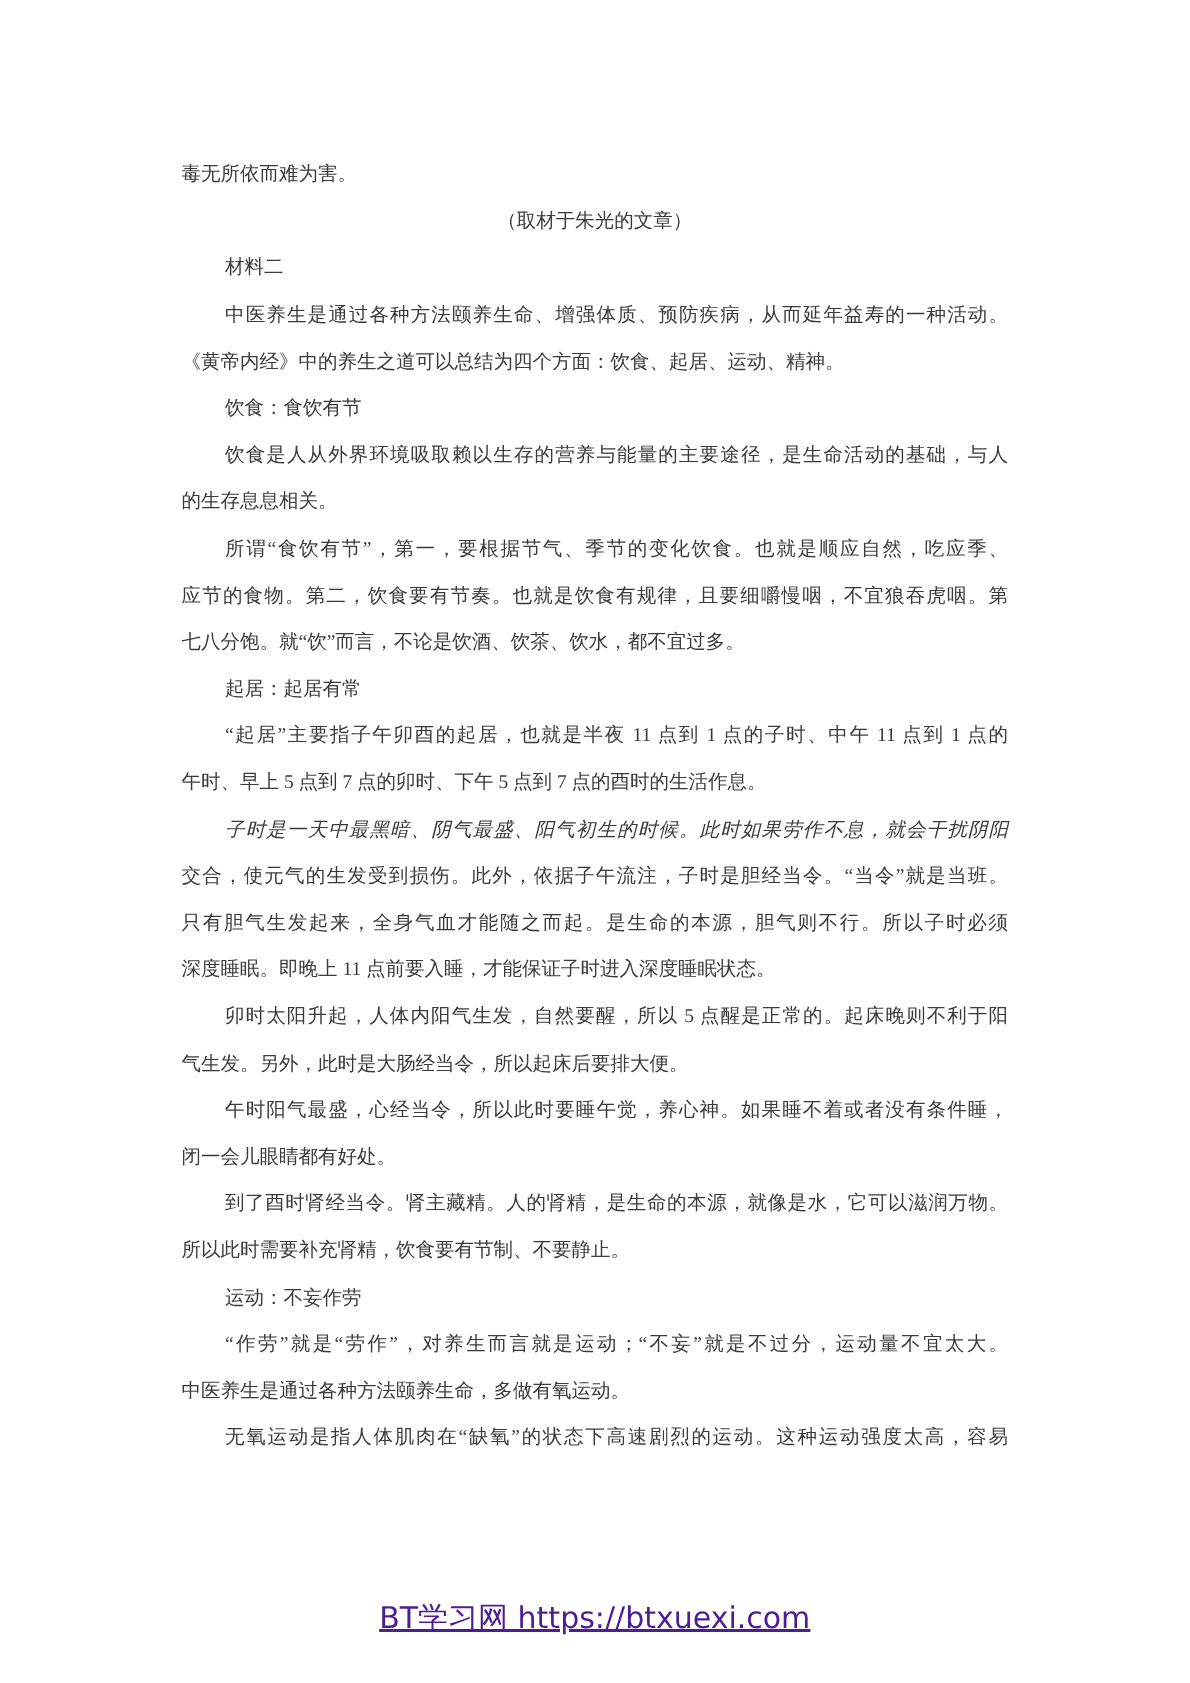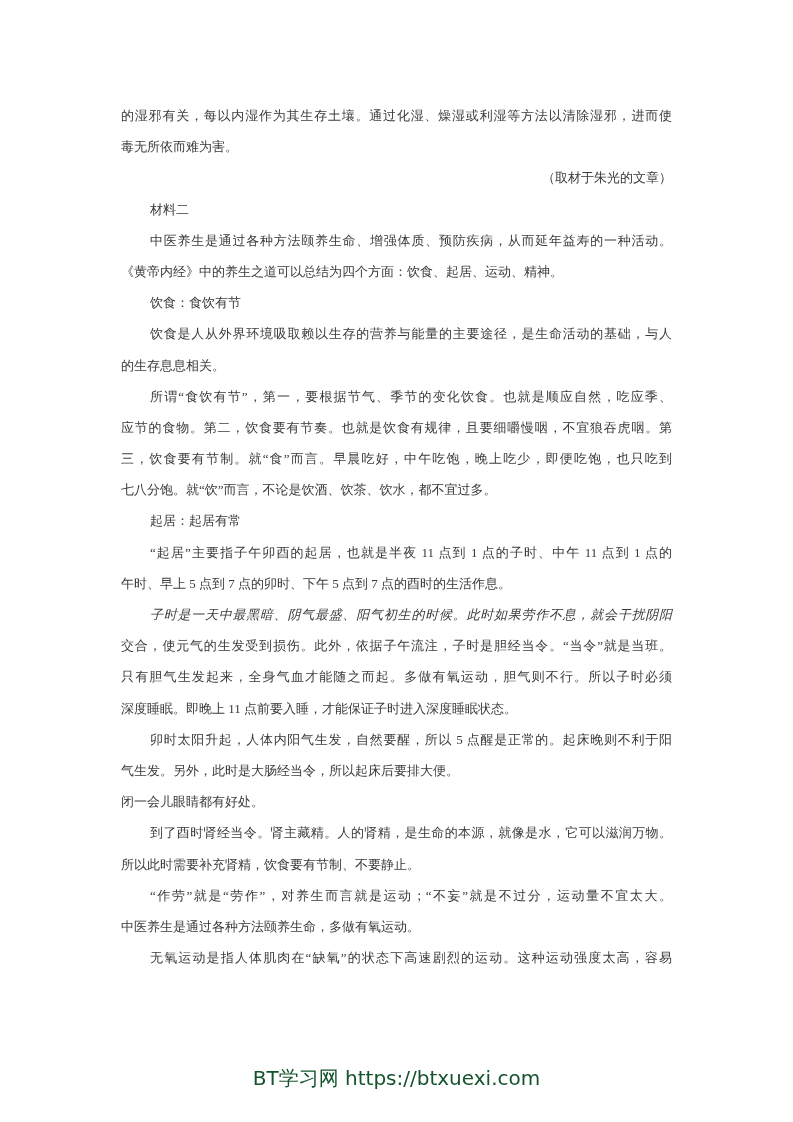--- a/index.html
+++ b/index.html
@@ -28,63 +28,63 @@
     line-height: 31.2px;
     text-align: left;
     white-space: normal;
     overflow: visible;
   }
   .line.fill {
     text-align: justify;
     text-align-last: justify;
   }
   .line.right {
-    text-align: right;
+    text-align: center;
   }
   .footer {
     position: absolute;
     left: 0;
     right: 0;
     top: 1065px;
     text-align: center;
     font-family: "DejaVu Sans", "Liberation Sans", sans-serif;
     font-size: 20px;
     color: #9e9e9e;
   }
 </style>
 </head>
 <body>
 
 <div class="page">
   <div class="text-block" style="color: rgb(58, 58, 58);">
-      <div class="line fill" style="text-indent: 0px;">的湿邪有关，每以内湿作为其生存土壤。通过化湿、燥湿或利湿等方法以清除湿邪，进而使</div>
       <div class="line" style="text-indent: 0px;">毒无所依而难为害。</div>
       <div class="line right" style="text-indent: 0px;">（取材于朱光的文章）</div>
       <div class="line" style="text-indent: 29px;">材料二</div>
       <div class="line fill" style="text-indent: 29px;">中医养生是通过各种方法颐养生命、增强体质、预防疾病，从而延年益寿的一种活动。</div>
       <div class="line" style="text-indent: 0px;">《黄帝内经》中的养生之道可以总结为四个方面：饮食、起居、运动、精神。</div>
       <div class="line" style="text-indent: 29px;">饮食：食饮有节</div>
       <div class="line fill" style="text-indent: 29px;">饮食是人从外界环境吸取赖以生存的营养与能量的主要途径，是生命活动的基础，与人</div>
       <div class="line" style="text-indent: 0px;">的生存息息相关。</div>
       <div class="line fill" style="text-indent: 29px;">所谓“食饮有节”，第一，要根据节气、季节的变化饮食。也就是顺应自然，吃应季、</div>
       <div class="line fill" style="text-indent: 0px;">应节的食物。第二，饮食要有节奏。也就是饮食有规律，且要细嚼慢咽，不宜狼吞虎咽。第</div>
-      <div class="line fill" style="text-indent: 0px;">三，饮食要有节制。就“食”而言。早晨吃好，中午吃饱，晚上吃少，即便吃饱，也只吃到</div>
       <div class="line" style="text-indent: 0px;">七八分饱。就“饮”而言，不论是饮酒、饮茶、饮水，都不宜过多。</div>
       <div class="line" style="text-indent: 29px;">起居：起居有常</div>
       <div class="line fill" style="text-indent: 29px;">“起居”主要指子午卯酉的起居，也就是半夜 11 点到 1 点的子时、中午 11 点到 1 点的</div>
       <div class="line" style="text-indent: 0px;">午时、早上 5 点到 7 点的卯时、下午 5 点到 7 点的酉时的生活作息。</div>
       <div class="line fill" style="text-indent: 29px; font-style: italic;">子时是一天中最黑暗、阴气最盛、阳气初生的时候。此时如果劳作不息，就会干扰阴阳</div>
       <div class="line fill" style="text-indent: 0px;">交合，使元气的生发受到损伤。此外，依据子午流注，子时是胆经当令。“当令”就是当班。</div>
-      <div class="line fill" style="text-indent: 0px;">只有胆气生发起来，全身气血才能随之而起。多做有氧运动，胆气则不行。所以子时必须</div>
+      <div class="line fill" style="text-indent: 0px;">只有胆气生发起来，全身气血才能随之而起。是生命的本源，胆气则不行。所以子时必须</div>
       <div class="line" style="text-indent: 0px;">深度睡眠。即晚上 11 点前要入睡，才能保证子时进入深度睡眠状态。</div>
       <div class="line fill" style="text-indent: 29px;">卯时太阳升起，人体内阳气生发，自然要醒，所以 5 点醒是正常的。起床晚则不利于阳</div>
       <div class="line" style="text-indent: 0px;">气生发。另外，此时是大肠经当令，所以起床后要排大便。</div>
+      <div class="line fill" style="text-indent: 29px;">午时阳气最盛，心经当令，所以此时要睡午觉，养心神。如果睡不着或者没有条件睡，</div>
       <div class="line" style="text-indent: 0px;">闭一会儿眼睛都有好处。</div>
       <div class="line fill" style="text-indent: 29px;">到了酉时肾经当令。肾主藏精。人的肾精，是生命的本源，就像是水，它可以滋润万物。</div>
       <div class="line" style="text-indent: 0px;">所以此时需要补充肾精，饮食要有节制、不要静止。</div>
+      <div class="line" style="text-indent: 29px;">运动：不妄作劳</div>
       <div class="line fill" style="text-indent: 29px;">“作劳”就是“劳作”，对养生而言就是运动；“不妄”就是不过分，运动量不宜太大。</div>
       <div class="line" style="text-indent: 0px;">中医养生是通过各种方法颐养生命，多做有氧运动。</div>
       <div class="line fill" style="text-indent: 29px;">无氧运动是指人体肌肉在“缺氧”的状态下高速剧烈的运动。这种运动强度太高，容易</div>
     </div>
-  <div class="footer" style="color: #14532d;">
+  <div class="footer" style="color: #4c1d95; text-decoration: underline;">
     <span>BT学习网 https://btxuexi.com</span>
   </div>
 </div>
 
 </body></html>

